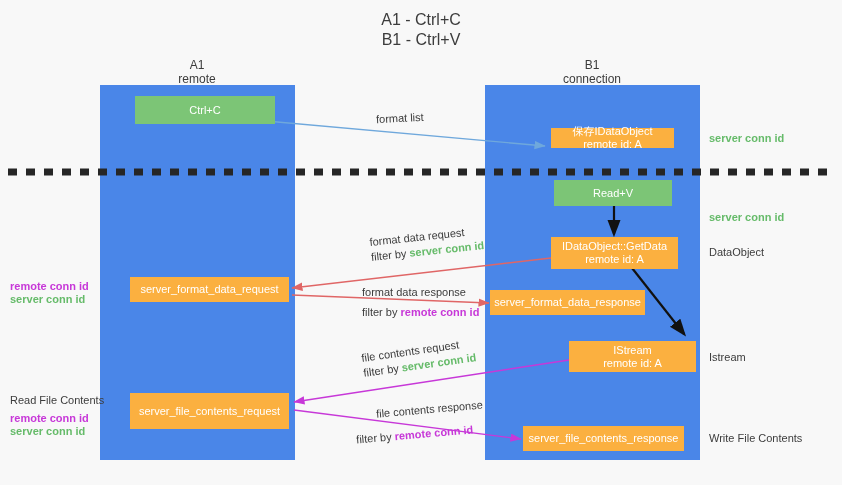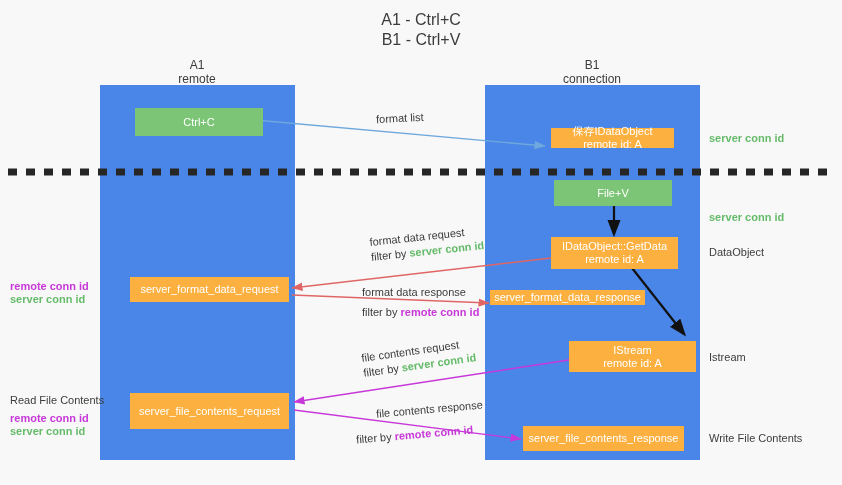--- a/index.html
+++ b/index.html
@@ -143,43 +143,43 @@
 
     <path d="M292,295 L489,303" stroke="#e06666" stroke-width="1.4" fill="none" marker-end="url(#ah-red)"></path>
 
     <path d="M569,360 L294,402" stroke="#c738d8" stroke-width="1.4" fill="none" marker-end="url(#ah-magenta)"></path>
 
     <path d="M294,410 L521,439" stroke="#c738d8" stroke-width="1.4" fill="none" marker-end="url(#ah-magenta)"></path>
 
     <path d="M8,172 L834,172" stroke="#262626" stroke-width="7" stroke-dasharray="9 9" fill="none"></path>
   </svg>
 
-  <div class="box green" style="left:135px; top:108px; width:128px; height:28px;">
+  <div class="box green" style="left:135px; top:96px; width:140px; height:28px;">
     <span>Ctrl+C</span>
   </div>
 
   <div class="box orange" style="left:551px; top:128px; width:123px; height:20px;">
     <span>保存IDataObject</span>
     <span>remote id: A</span>
   </div>
 
   <div class="box green" style="left:554px; top:180px; width:118px; height:26px;">
-    <span>File+V</span>
+    <span>Read+V</span>
   </div>
 
   <div class="box orange" style="left:551px; top:237px; width:127px; height:32px;">
     <span>IDataObject::GetData</span>
     <span>remote id: A</span>
   </div>
 
   <div class="box orange" style="left:130px; top:277px; width:159px; height:25px;">
     <span>server_format_data_request</span>
   </div>
 
-  <div class="box orange" style="left:490px; top:290px; width:155px; height:15px;">
+  <div class="box orange" style="left:490px; top:290px; width:155px; height:25px;">
     <span>server_format_data_response</span>
   </div>
 
   <div class="box orange" style="left:569px; top:341px; width:127px; height:31px;">
     <span>IStream</span>
     <span>remote id: A</span>
   </div>
 
   <div class="box orange" style="left:130px; top:393px; width:159px; height:36px;">
     <span>server_file_contents_request</span>

